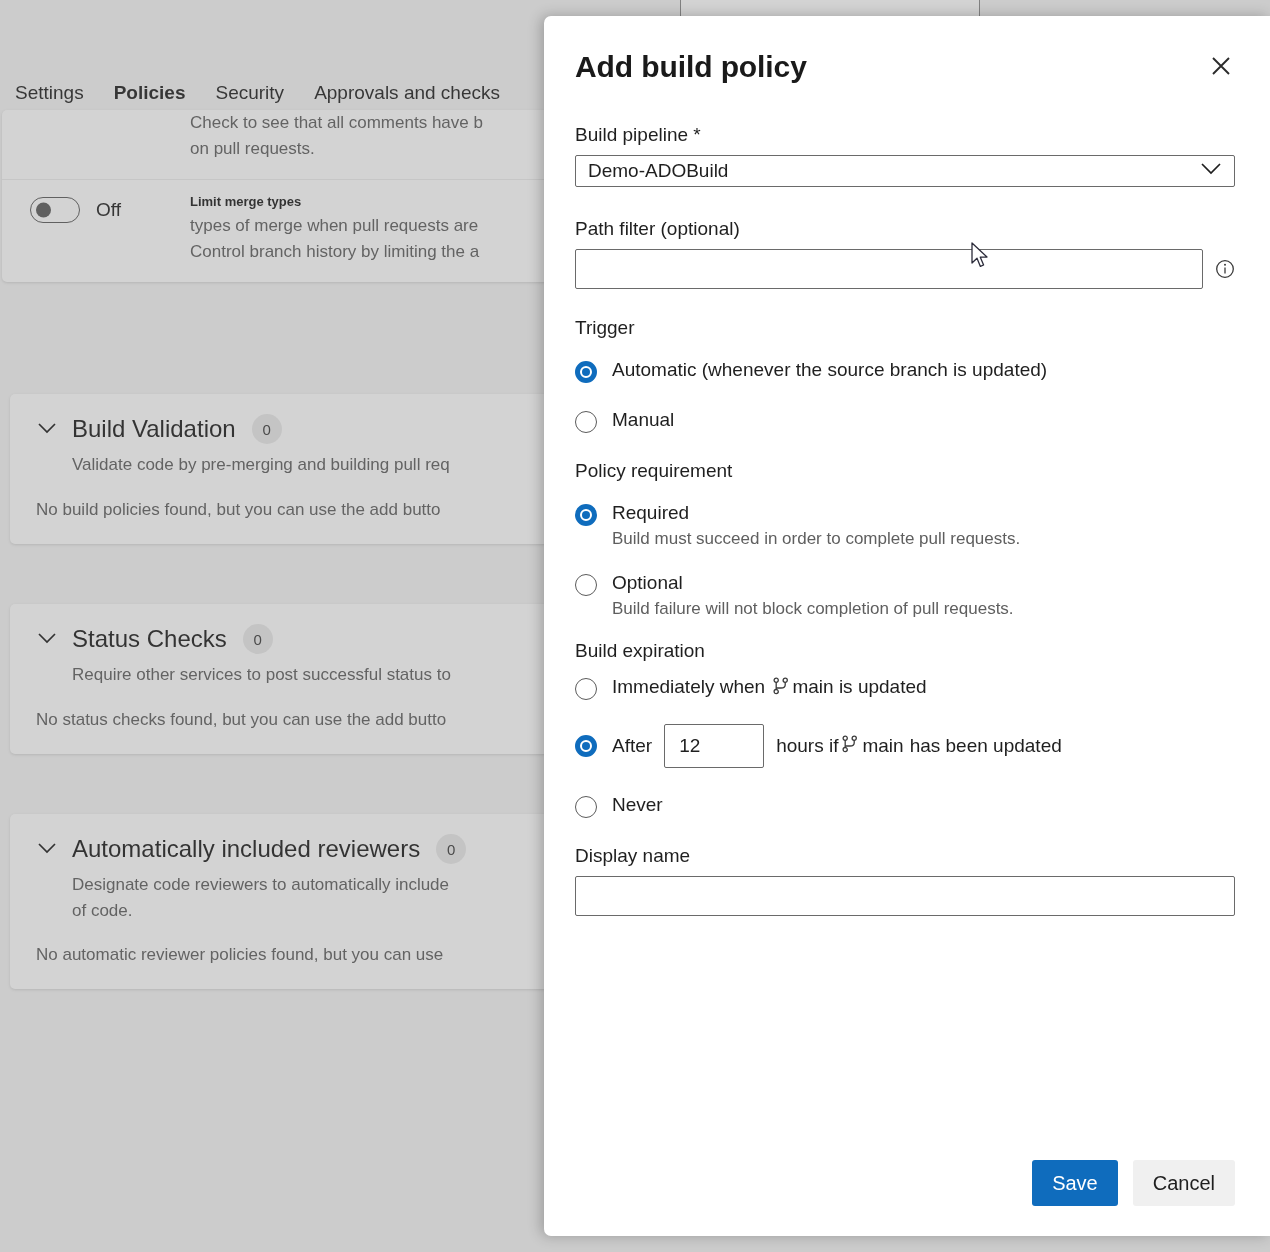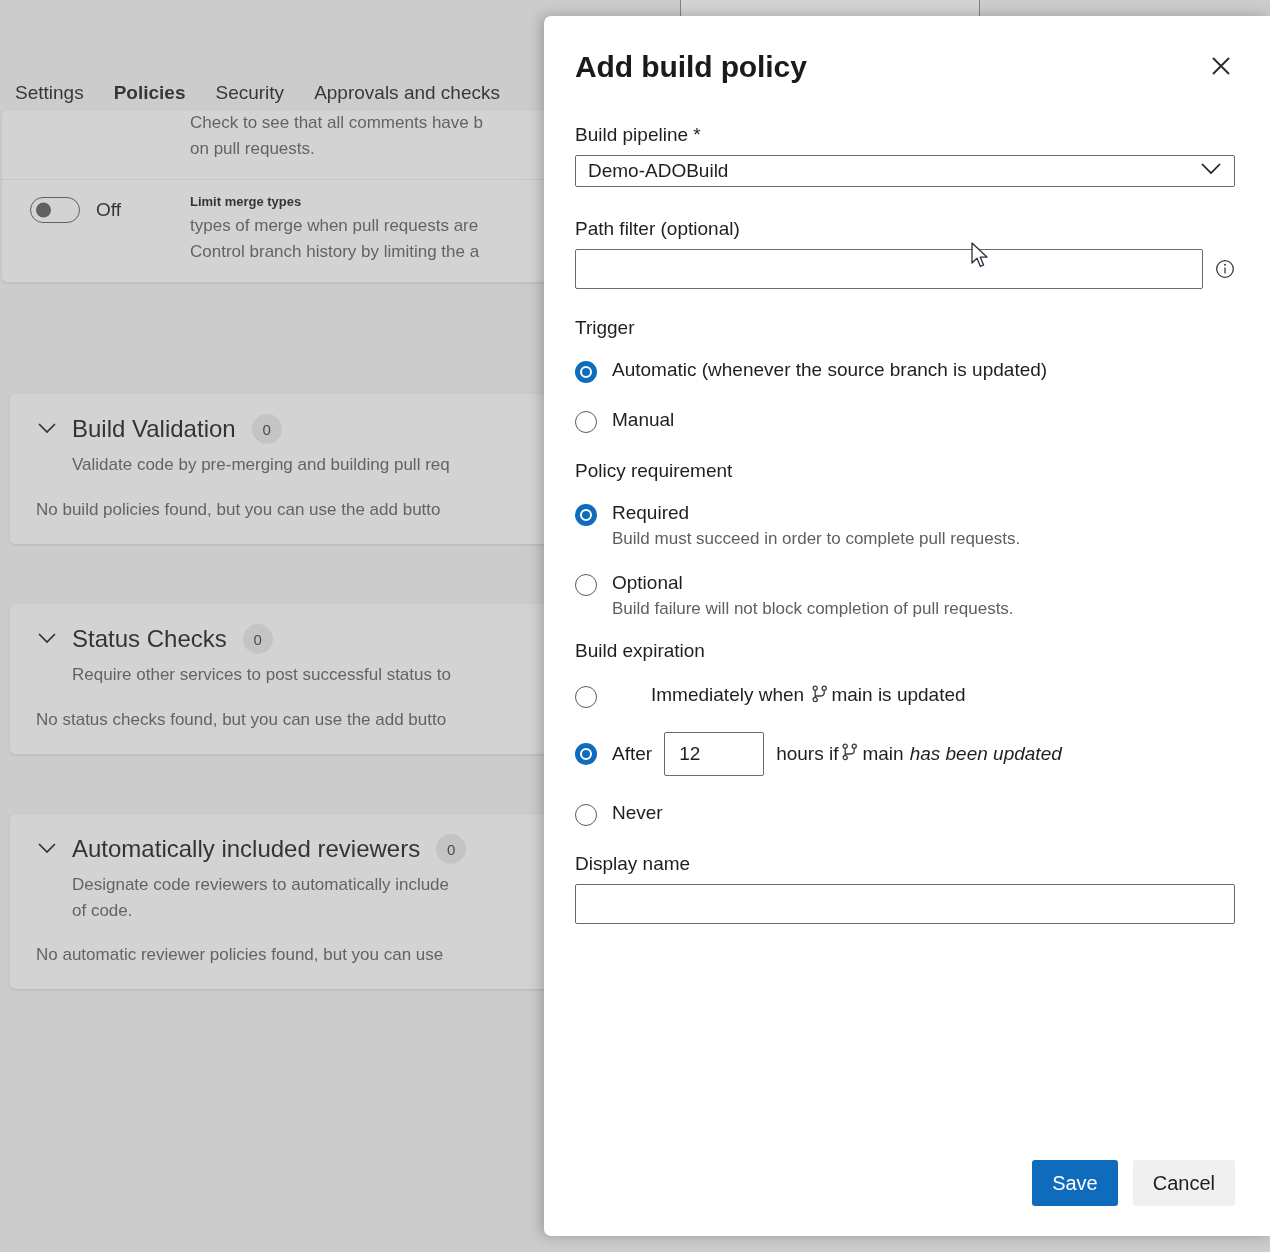--- a/index.html
+++ b/index.html
@@ -362,21 +362,21 @@
           <div class="radio-txt">
             <div class="radio-main">Optional</div>
             <div class="radio-desc">Build failure will not block completion of pull requests.</div>
           </div>
         </div>
       </div>
 
       <div style="margin-top:21px;">
         <div class="group-label">Build expiration</div>
 
-        <div class="radio-row" style="margin-top:22px;gap:39px;">
+        <div class="radio-row" style="margin-top:14px;">
           <div class="radio"></div>
           <div class="radio-txt">
             <div class="radio-main">
               <span>Immediately when</span>
               <span style="display:inline-block;vertical-align:-2px;margin:0 3px;">
                 <svg width="16" height="18" viewBox="0 0 16 18">
                   <circle cx="3.2" cy="3.2" r="2.1" stroke="#3a3a3a" stroke-width="1.3" fill="none"></circle>
                   <circle cx="12.2" cy="3.2" r="2.1" stroke="#3a3a3a" stroke-width="1.3" fill="none"></circle>
                   <circle cx="3.2" cy="14.6" r="2.1" stroke="#3a3a3a" stroke-width="1.3" fill="none"></circle>
                   <path d="M3.2 5.3 L3.2 12.5" stroke="#3a3a3a" stroke-width="1.3" fill="none"></path>
@@ -397,21 +397,21 @@
             <span style="display:inline-block;vertical-align:-3px;margin:0 4px;">
               <svg width="16" height="18" viewBox="0 0 16 18">
                 <circle cx="3.2" cy="3.2" r="2.1" stroke="#3a3a3a" stroke-width="1.3" fill="none"></circle>
                 <circle cx="12.2" cy="3.2" r="2.1" stroke="#3a3a3a" stroke-width="1.3" fill="none"></circle>
                 <circle cx="3.2" cy="14.6" r="2.1" stroke="#3a3a3a" stroke-width="1.3" fill="none"></circle>
                 <path d="M3.2 5.3 L3.2 12.5" stroke="#3a3a3a" stroke-width="1.3" fill="none"></path>
                 <path d="M12.2 5.3 L12.2 8 Q12.2 11 8 11 L3.2 11" stroke="#3a3a3a" stroke-width="1.3" fill="none"></path>
               </svg>
             </span>
             <span class="radio-main">main</span>
-            <span class="radio-main" style="margin-left:6px;font-style:italic;">has been updated</span>
+            <span class="radio-main" style="margin-left:6px;">has been updated</span>
           </div>
         </div>
 
         <div class="radio-row" style="margin-top:26px;">
           <div class="radio"></div>
           <div class="radio-txt">
             <div class="radio-main">Never</div>
           </div>
         </div>
       </div>

